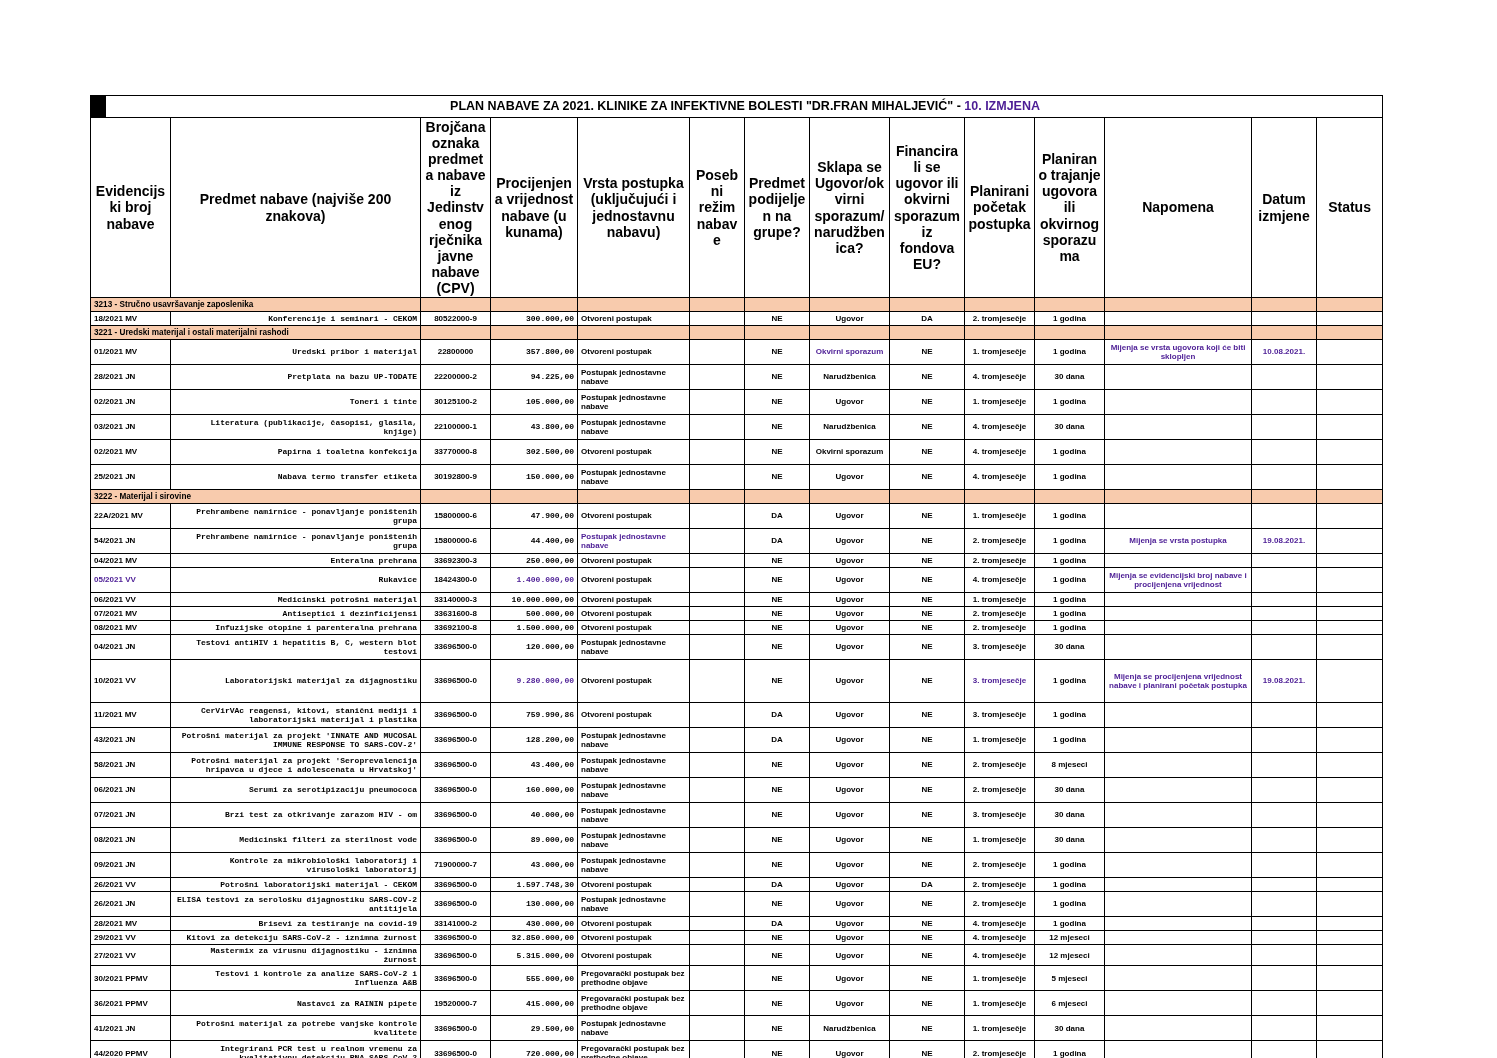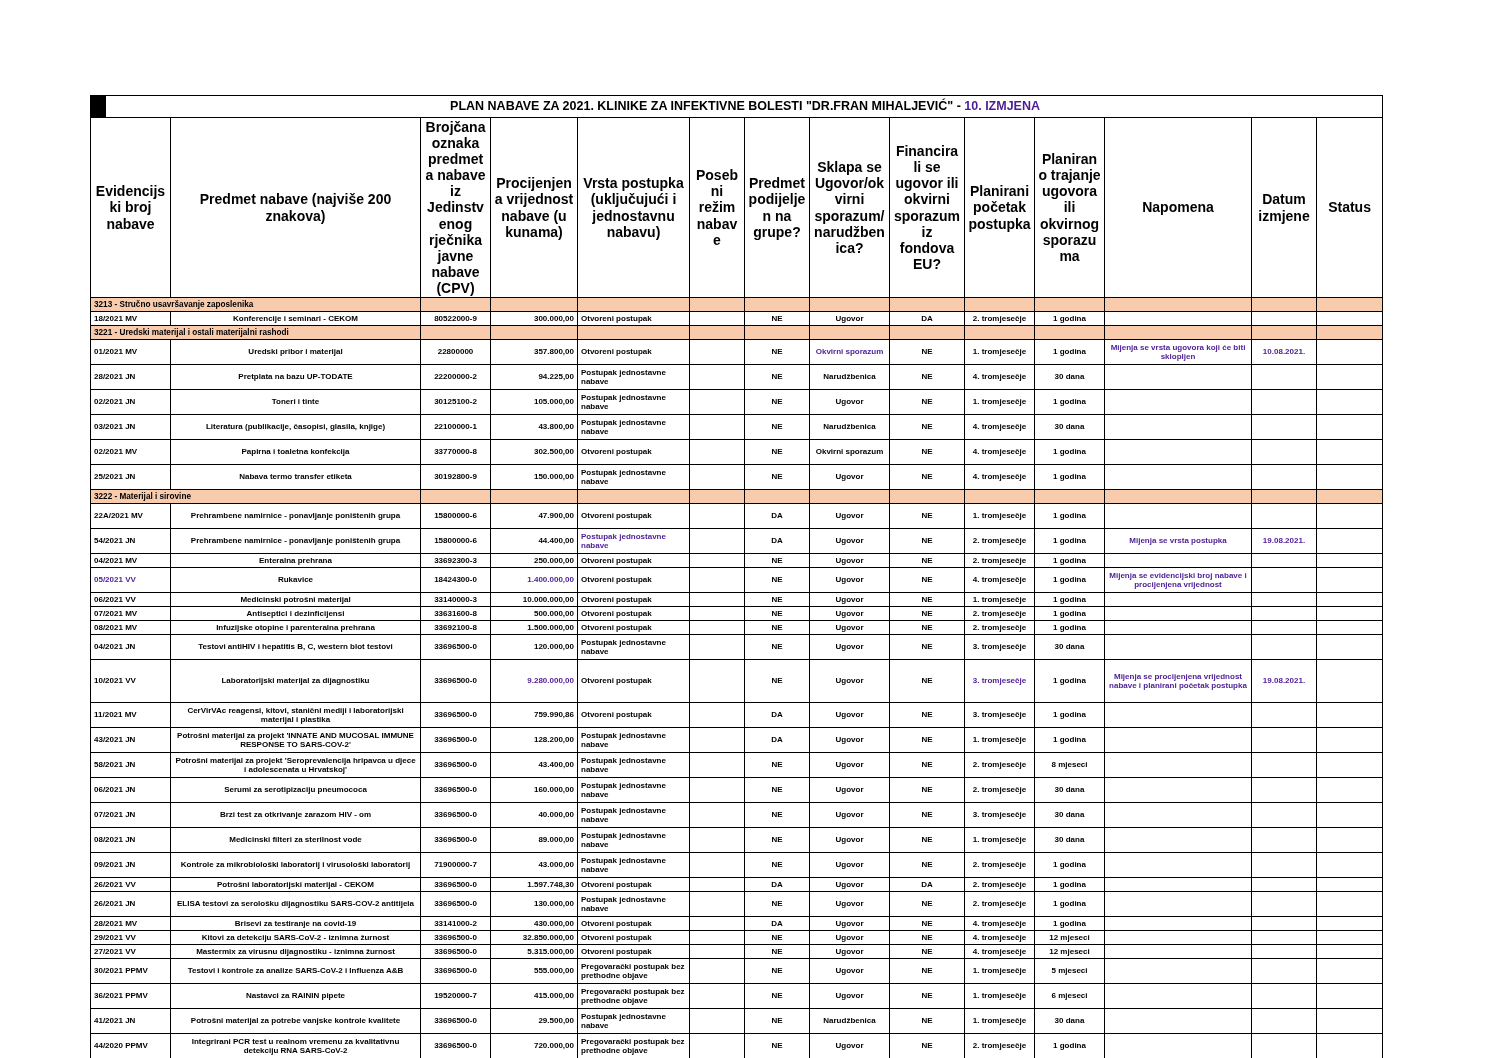--- a/index.html
+++ b/index.html
@@ -16,23 +16,23 @@
   
   tr.section td{background:#F8CBAD;height:11px;}
   tr.section td.sec-label{font-weight:bold;font-size:8.2px;text-align:left;}
   
   tbody td{font-weight:bold;}
   tr.size-s td{height:11px;}
   tr.size-m td{height:22px;}
   tr.size-l td{height:40px;}
   
   td.c-id{text-align:left;}
-  td.c-predmet{text-align:center;}
+  td.c-predmet{text-align:right;font-family:Liberation Mono, monospace;}
   td.c-cpv{text-align:center;}
-  td.c-vrijednost{text-align:right;}
+  td.c-vrijednost{text-align:right;font-family:Liberation Mono, monospace;}
   td.c-vrsta{text-align:left;}
   td.c-rezim,td.c-grupe,td.c-sklapa,td.c-eu,td.c-pocetak,td.c-trajanje,td.c-datum,td.c-status{text-align:center;}
   td.c-napomena{text-align:center;}
 </style>
 </head>
 <body>
 
 <div class="table-wrap">
   <table>
     <colgroup>

